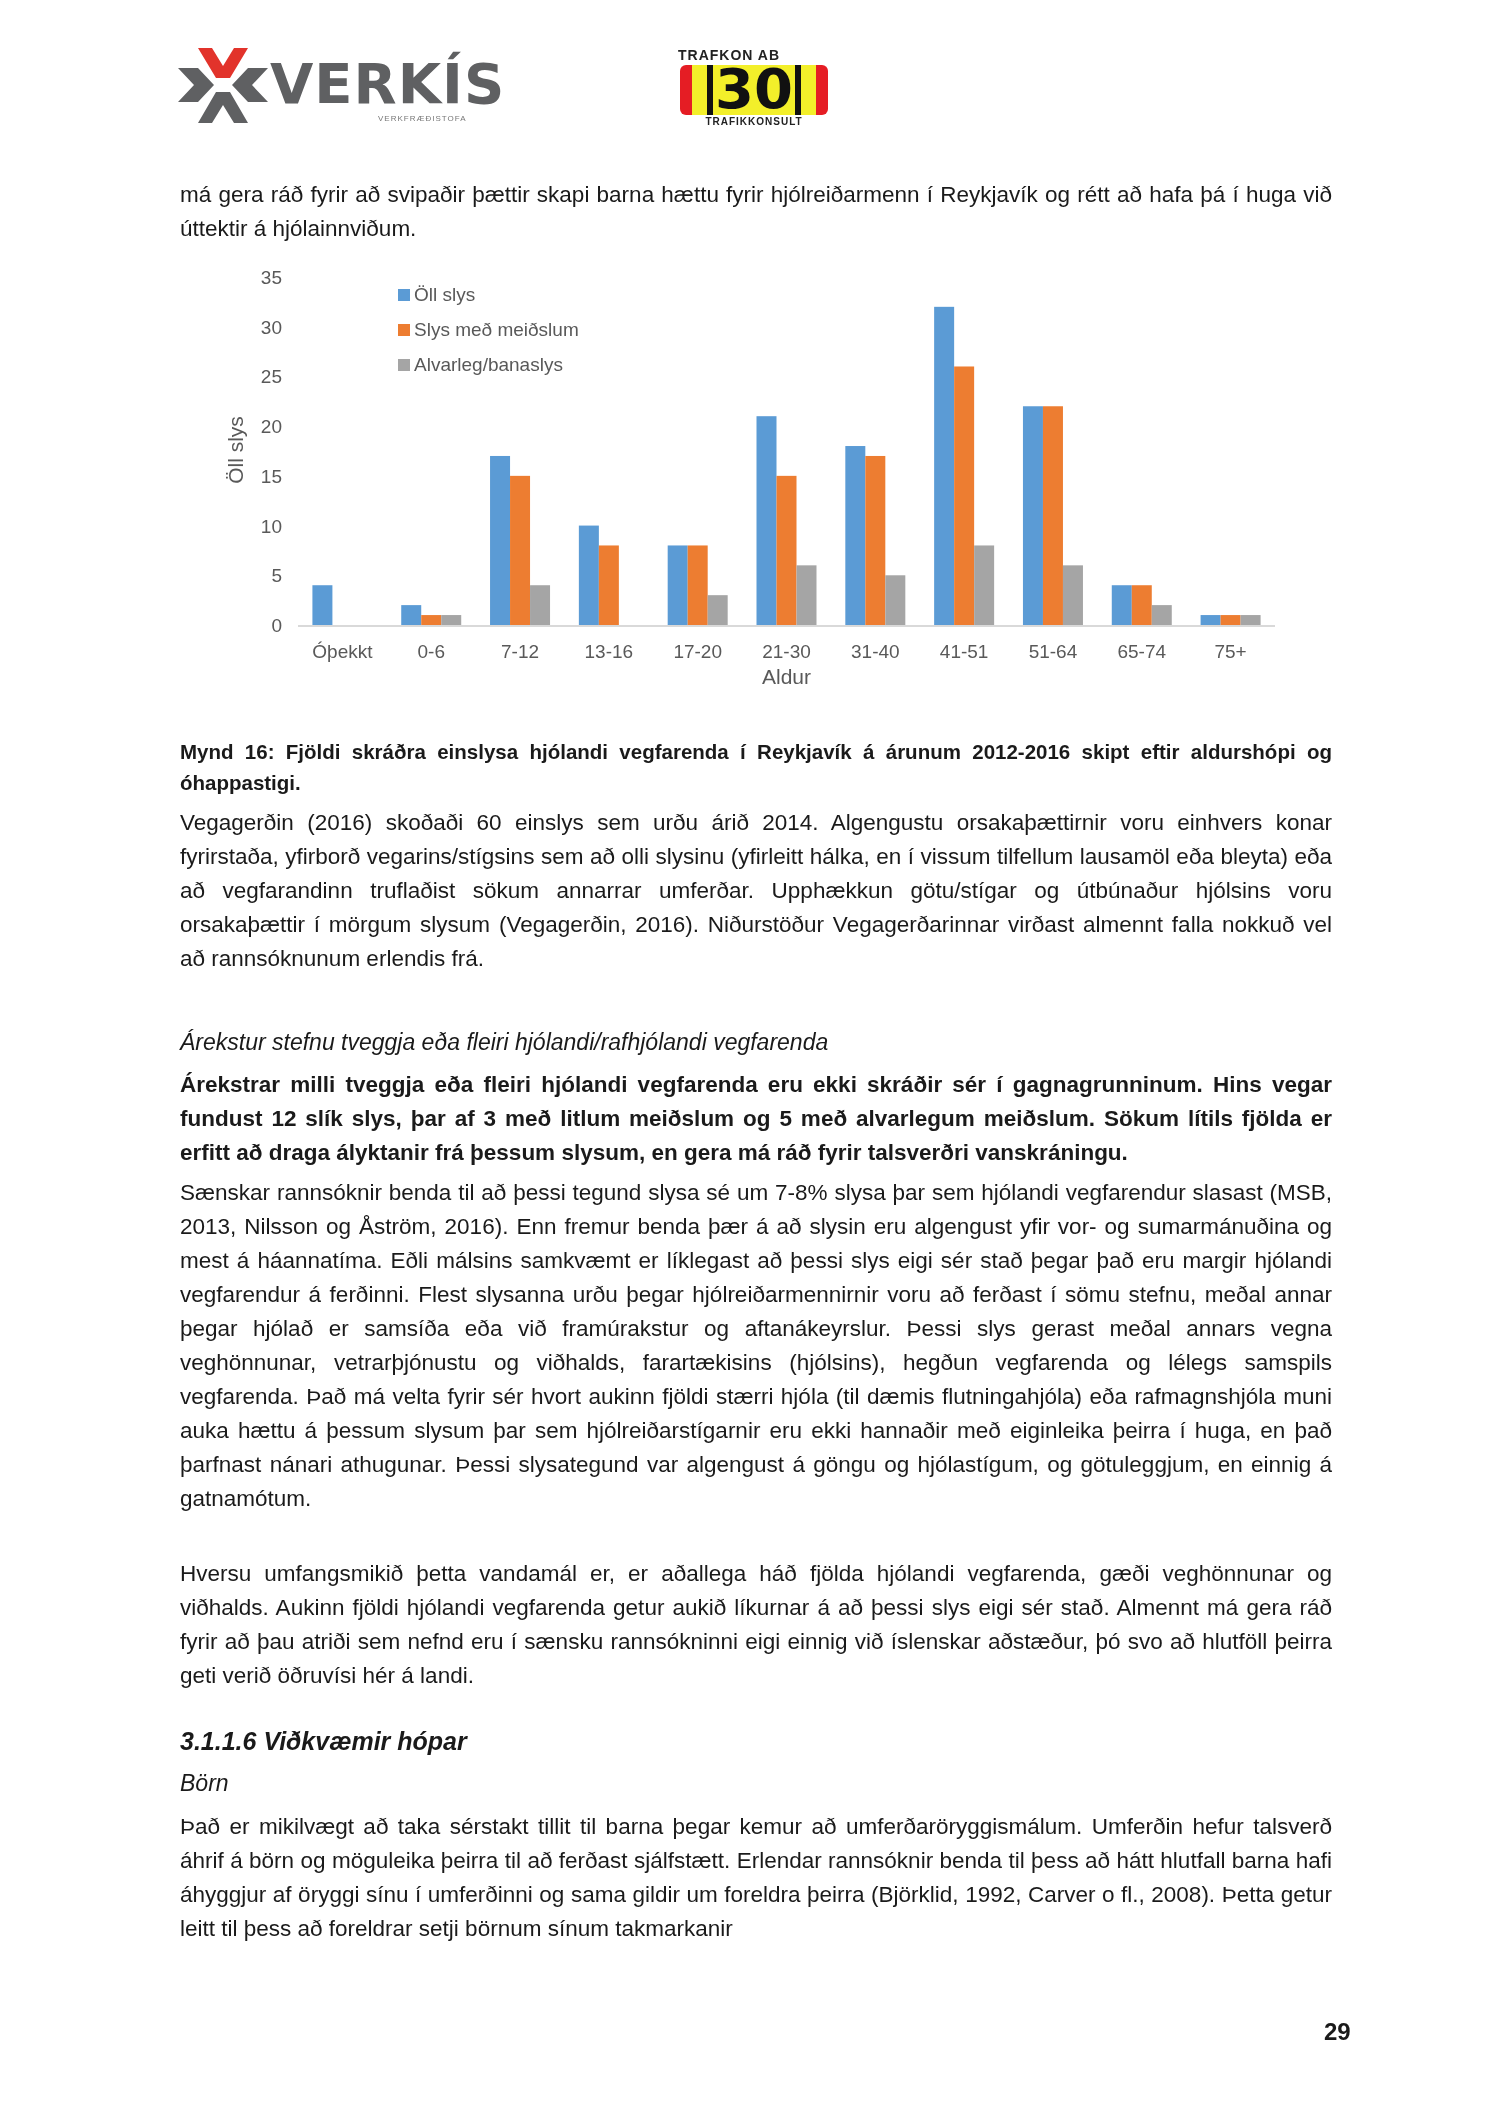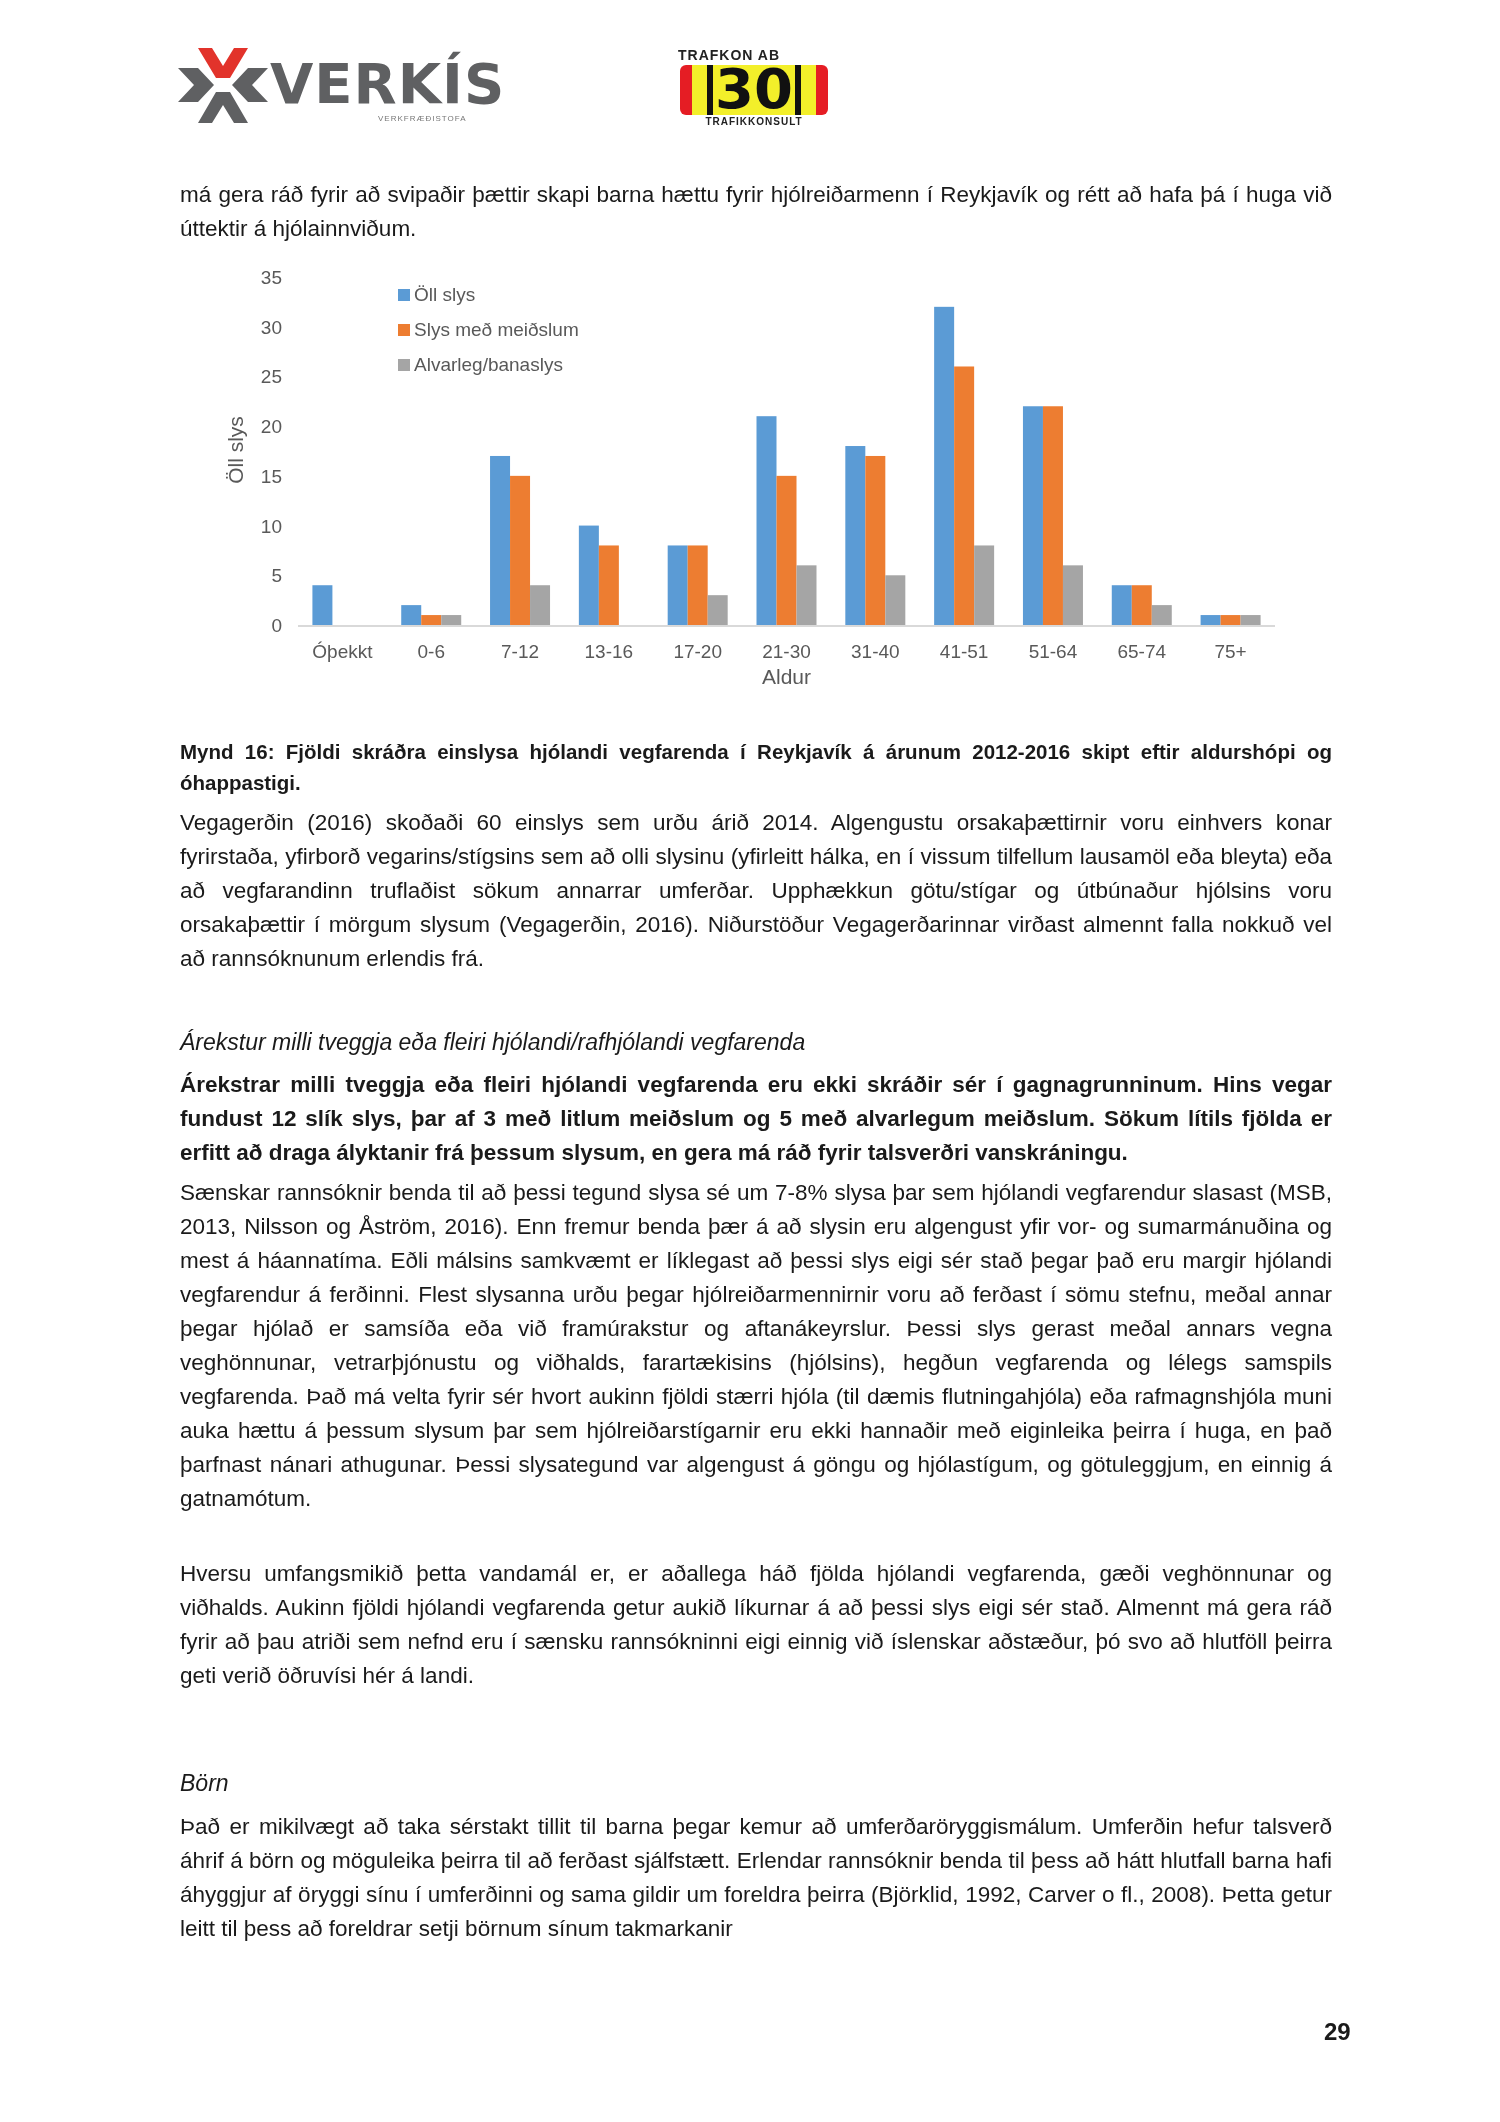--- a/index.html
+++ b/index.html
@@ -142,35 +142,38 @@
 
   <div class="txt caption" style="top:736px;">
     <p>Mynd 16: Fjöldi skráðra einslysa hjólandi vegfarenda í Reykjavík á árunum 2012-2016 skipt eftir aldurshópi og óhappastigi.</p>
   </div>
 
   <div class="txt" style="top:806px;">
     <p>Vegagerðin (2016) skoðaði 60 einslys sem urðu árið 2014. Algengustu orsakaþættirnir voru einhvers konar fyrirstaða, yfirborð vegarins/stígsins sem að olli slysinu (yfirleitt hálka, en í vissum tilfellum lausamöl eða bleyta) eða að vegfarandinn truflaðist sökum annarrar umferðar. Upphækkun götu/stígar og útbúnaður hjólsins voru orsakaþættir í mörgum slysum (Vegagerðin, 2016). Niðurstöður Vegagerðarinnar virðast almennt falla nokkuð vel að rannsóknunum erlendis frá.</p>
   </div>
 
   <div class="txt subhead-italic" style="top:1025px;">
-    <p>Árekstur milli tveggja eða fleiri hjólandi/rafhjólandi vegfarenda</p>
+    <p>Árekstur stefnu tveggja eða fleiri hjólandi/rafhjólandi vegfarenda</p>
   </div>
 
   <div class="txt" style="top:1068px;font-weight:bold;">
     <p>Árekstrar milli tveggja eða fleiri hjólandi vegfarenda eru ekki skráðir sér í gagnagrunninum. Hins vegar fundust 12 slík slys, þar af 3 með litlum meiðslum og 5 með alvarlegum meiðslum. Sökum lítils fjölda er erfitt að draga ályktanir frá þessum slysum, en gera má ráð fyrir talsverðri vanskráningu.</p>
   </div>
 
   <div class="txt" style="top:1176px;">
     <p>Sænskar rannsóknir benda til að þessi tegund slysa sé um 7-8% slysa þar sem hjólandi vegfarendur slasast (MSB, 2013, Nilsson og Åström, 2016). Enn fremur benda þær á að slysin eru algengust yfir vor- og sumarmánuðina og mest á háannatíma. Eðli málsins samkvæmt er líklegast að þessi slys eigi sér stað þegar það eru margir hjólandi vegfarendur á ferðinni. Flest slysanna urðu þegar hjólreiðarmennirnir voru að ferðast í sömu stefnu, meðal annar þegar hjólað er samsíða eða við framúrakstur og aftanákeyrslur. Þessi slys gerast meðal annars vegna veghönnunar, vetrarþjónustu og viðhalds, farartækisins (hjólsins), hegðun vegfarenda og lélegs samspils vegfarenda. Það má velta fyrir sér hvort aukinn fjöldi stærri hjóla (til dæmis flutningahjóla) eða rafmagnshjóla muni auka hættu á þessum slysum þar sem hjólreiðarstígarnir eru ekki hannaðir með eiginleika þeirra í huga, en það þarfnast nánari athugunar. Þessi slysategund var algengust á göngu og hjólastígum, og götuleggjum, en einnig á gatnamótum.</p>
   </div>
 
   <div class="txt" style="top:1557px;">
     <p>Hversu umfangsmikið þetta vandamál er, er aðallega háð fjölda hjólandi vegfarenda, gæði veghönnunar og viðhalds. Aukinn fjöldi hjólandi vegfarenda getur aukið líkurnar á að þessi slys eigi sér stað. Almennt má gera ráð fyrir að þau atriði sem nefnd eru í sænsku rannsókninni eigi einnig við íslenskar aðstæður, þó svo að hlutföll þeirra geti verið öðruvísi hér á landi.</p>
   </div>
 
+  <div class="txt section-head" style="top:1724px;">
+    <p>3.1.1.6 Viðkvæmir hópar</p>
+  </div>
 
   <div class="txt subhead-italic" style="top:1766px;">
     <p>Börn</p>
   </div>
 
   <div class="txt" style="top:1810px;">
     <p>Það er mikilvægt að taka sérstakt tillit til barna þegar kemur að umferðaröryggismálum. Umferðin hefur talsverð áhrif á börn og möguleika þeirra til að ferðast sjálfstætt. Erlendar rannsóknir benda til þess að hátt hlutfall barna hafi áhyggjur af öryggi sínu í umferðinni og sama gildir um foreldra þeirra (Björklid, 1992, Carver o fl., 2008). Þetta getur leitt til þess að foreldrar setji börnum sínum takmarkanir</p>
   </div>
 
   <div class="page-number">29</div>

